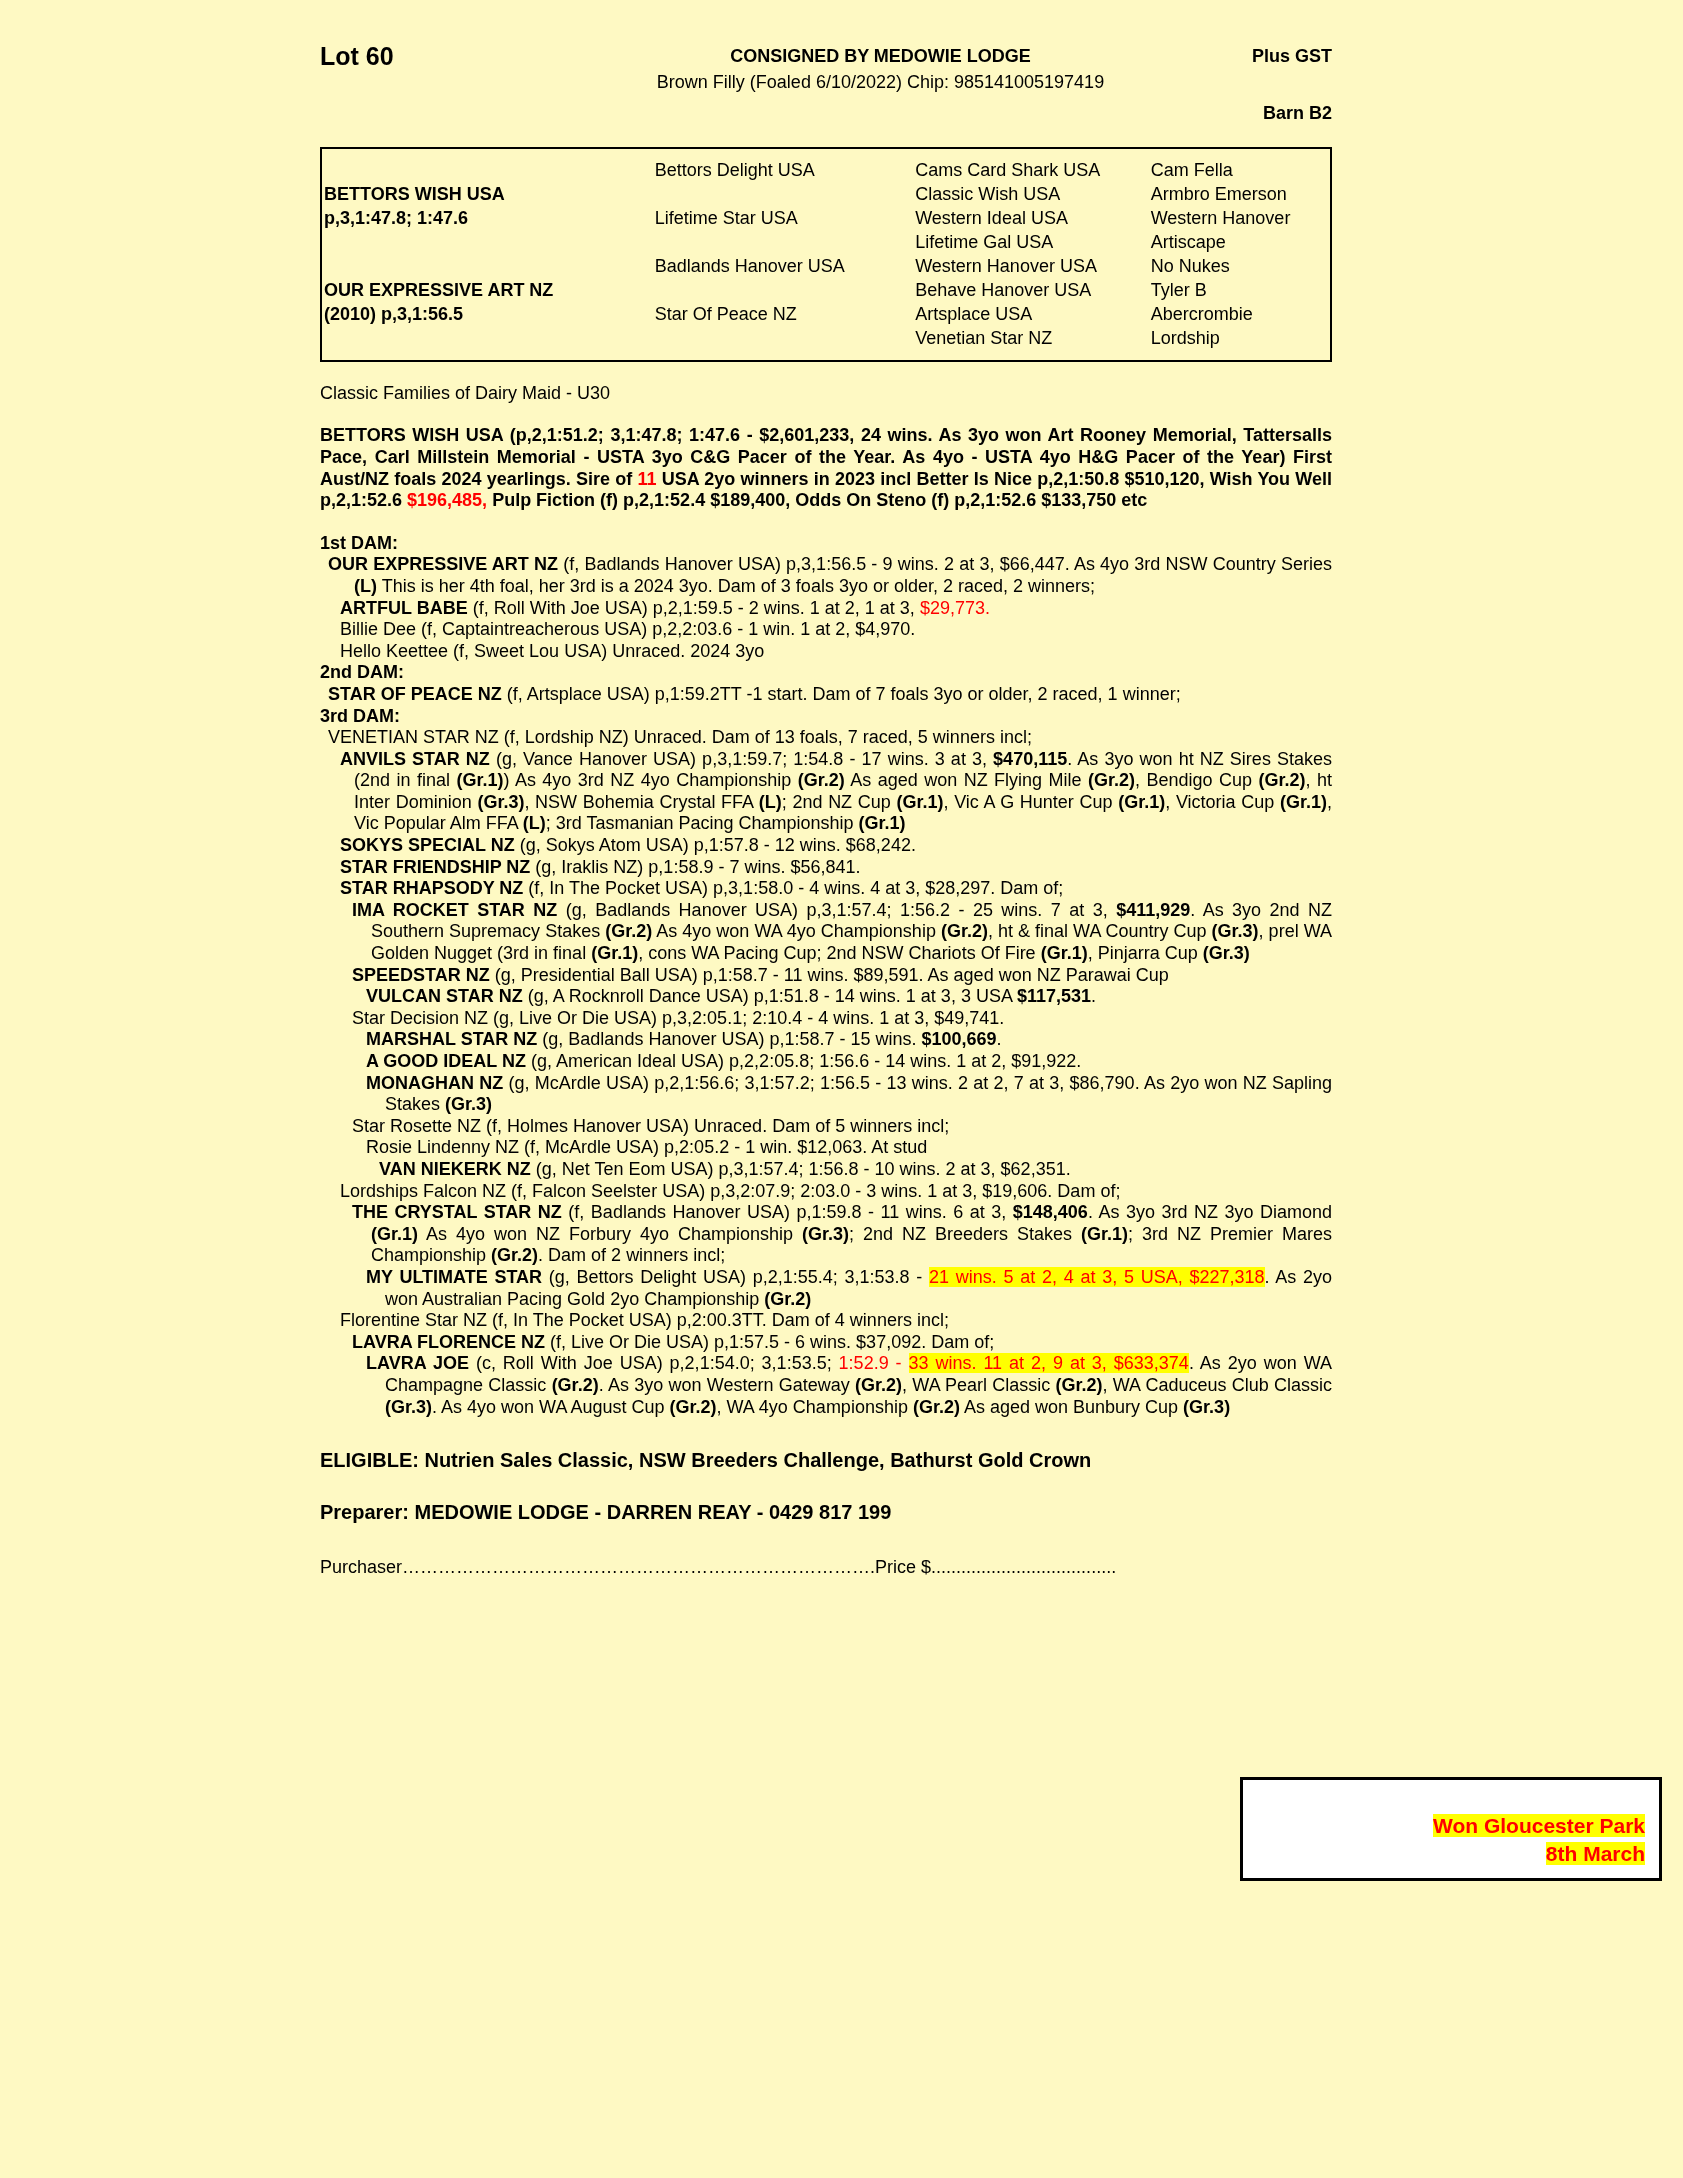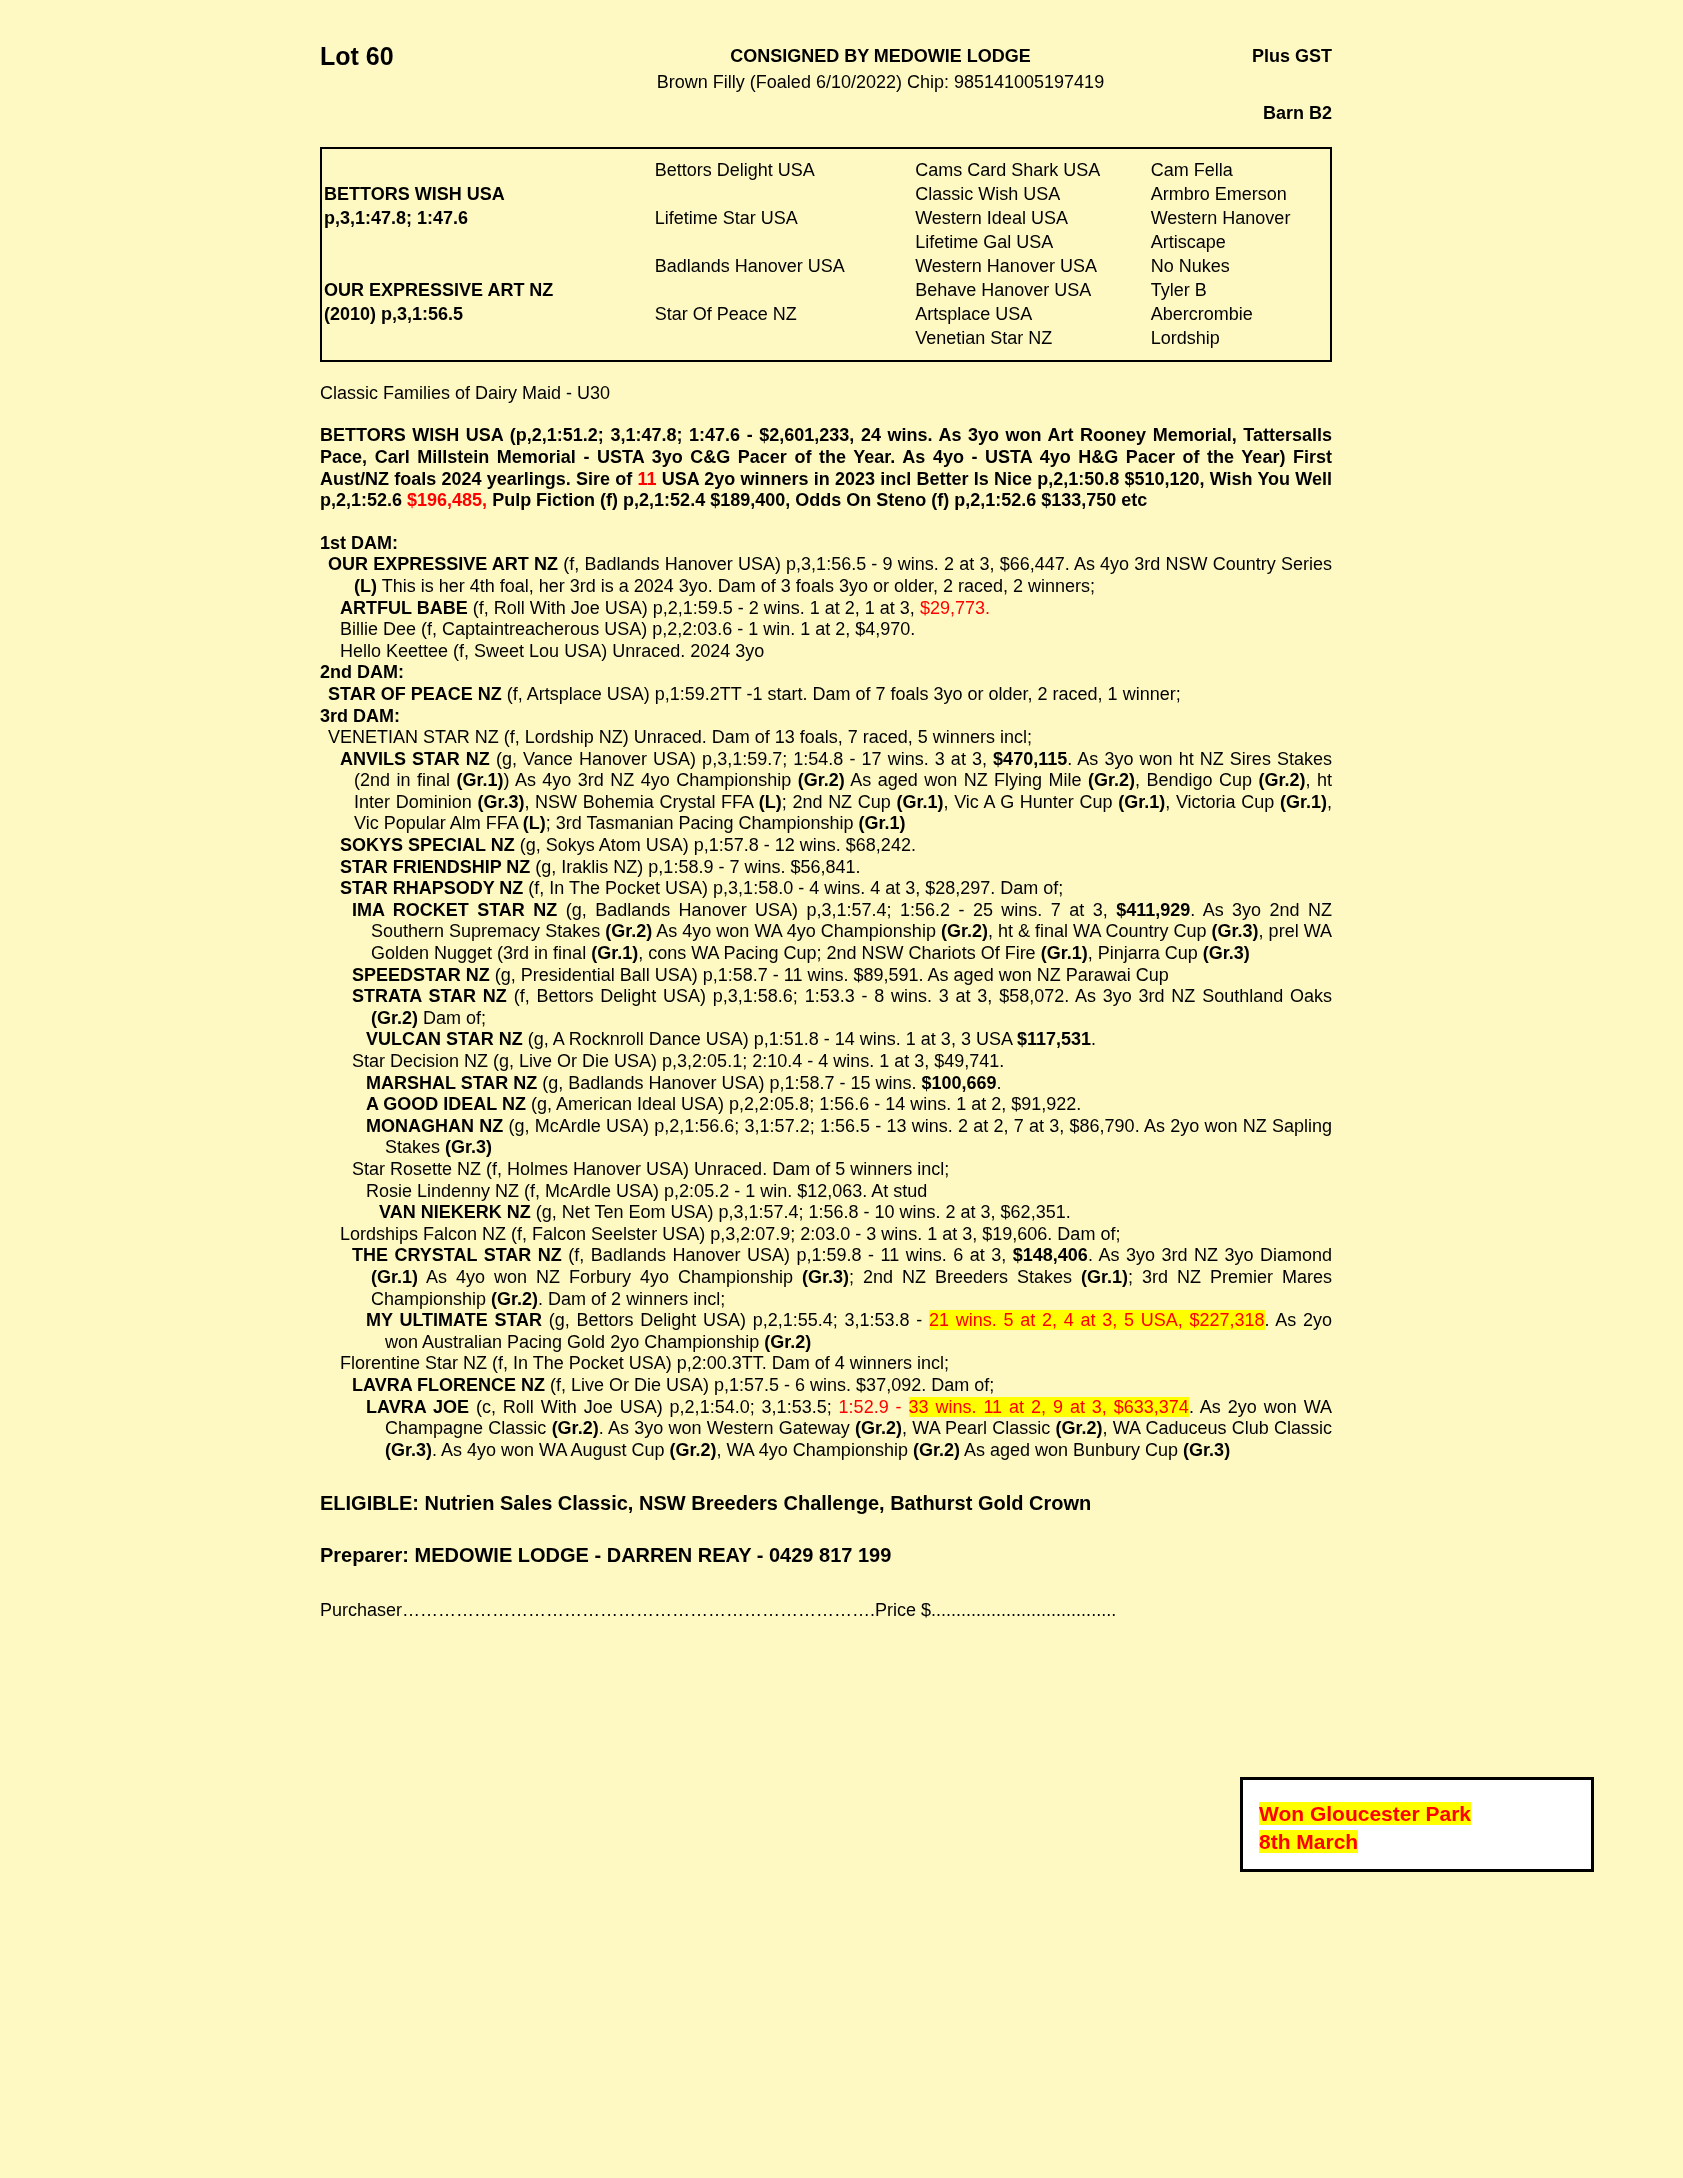--- a/index.html
+++ b/index.html
@@ -42,25 +42,26 @@
   .lvl3{padding-left:51px;text-indent:-19px;}
   .lvl4{padding-left:65px;text-indent:-19px;}
   .lvl5{padding-left:65px;text-indent:-6px;}
   .b{font-weight:bold;}
   .r{color:#ff0000;}
   .y{background:#ffff00;}
   
   .note-box{
     position:absolute;
     left:1240px;top:1777px;
-    width:354px;min-height:95px;
+    width:422px;min-height:95px;
     border:3px solid #000;
     box-sizing:border-box;
-    padding:20px 14px 10px 16px;
+    padding:32px 14px 10px 16px;
     background:#fff;
+    text-align:right;
   }
   .note-line{font-size:21px;line-height:28px;font-weight:bold;}
   .note-line span{background:#ffff00;color:#ff0000;}
   
   .eligible{font-weight:bold;font-size:20px;margin-top:32px;}
   .preparer{font-weight:bold;font-size:20px;margin-top:30px;}
   .purchaser-line{margin-top:34px;white-space:nowrap;overflow:hidden;font-size:18px;}
 </style>
 </head>
 <body>
@@ -139,21 +140,20 @@
       <div class="para lvl0"><span class="b">2nd DAM:</span></div>
       <div class="para lvl1"><span class="b">STAR OF PEACE NZ </span><span>(f, Artsplace USA) p,1:59.2TT -1 start. Dam of 7 foals 3yo or older, 2 raced, 1 winner;</span></div>
       <div class="para lvl0"><span class="b">3rd DAM:</span></div>
       <div class="para lvl1"><span>VENETIAN STAR NZ (f, Lordship NZ) Unraced. Dam of 13 foals, 7 raced, 5 winners incl;</span></div>
       <div class="para lvl2"><span class="b">ANVILS STAR NZ </span><span>(g, Vance Hanover USA) p,3,1:59.7; 1:54.8 - 17 wins. 3 at 3, </span><span class="b">$470,115</span><span>. As 3yo won ht NZ Sires Stakes (2nd in final </span><span class="b">(Gr.1)</span><span>) As 4yo 3rd NZ 4yo Championship </span><span class="b">(Gr.2)</span><span> As aged won NZ Flying Mile </span><span class="b">(Gr.2)</span><span>, Bendigo Cup </span><span class="b">(Gr.2)</span><span>, ht Inter Dominion </span><span class="b">(Gr.3)</span><span>, NSW Bohemia Crystal FFA </span><span class="b">(L)</span><span>; 2nd NZ Cup </span><span class="b">(Gr.1)</span><span>, Vic A G Hunter Cup </span><span class="b">(Gr.1)</span><span>, Victoria Cup </span><span class="b">(Gr.1)</span><span>, Vic Popular Alm FFA </span><span class="b">(L)</span><span>; 3rd Tasmanian Pacing Championship </span><span class="b">(Gr.1)</span></div>
       <div class="para lvl2"><span class="b">SOKYS SPECIAL NZ </span><span>(g, Sokys Atom USA) p,1:57.8 - 12 wins. $68,242.</span></div>
       <div class="para lvl2"><span class="b">STAR FRIENDSHIP NZ </span><span>(g, Iraklis NZ) p,1:58.9 - 7 wins. $56,841.</span></div>
       <div class="para lvl2"><span class="b">STAR RHAPSODY NZ </span><span>(f, In The Pocket USA) p,3,1:58.0 - 4 wins. 4 at 3, $28,297. Dam of;</span></div>
       <div class="para lvl3"><span class="b">IMA ROCKET STAR NZ </span><span>(g, Badlands Hanover USA) p,3,1:57.4; 1:56.2 - 25 wins. 7 at 3, </span><span class="b">$411,929</span><span>. As 3yo 2nd NZ Southern Supremacy Stakes </span><span class="b">(Gr.2)</span><span> As 4yo won WA 4yo Championship </span><span class="b">(Gr.2)</span><span>, ht &amp; final WA Country Cup </span><span class="b">(Gr.3)</span><span>, prel WA Golden Nugget (3rd in final </span><span class="b">(Gr.1)</span><span>, cons WA Pacing Cup; 2nd NSW Chariots Of Fire </span><span class="b">(Gr.1)</span><span>, Pinjarra Cup </span><span class="b">(Gr.3)</span></div>
       <div class="para lvl3"><span class="b">SPEEDSTAR NZ </span><span>(g, Presidential Ball USA) p,1:58.7 - 11 wins. $89,591. As aged won NZ Parawai Cup</span></div>
-      <div class="para lvl3"><span class="b">STRATA STAR NZ </span><span>(f, Bettors Delight USA) p,3,1:58.6; 1:53.3 - 8 wins. 3 at 3, $58,072. As 3yo 3rd NZ Southland Oaks </span><span class="b">(Gr.2)</span><span> Dam of;</span></div>
       <div class="para lvl4"><span class="b">VULCAN STAR NZ </span><span>(g, A Rocknroll Dance USA) p,1:51.8 - 14 wins. 1 at 3, 3 USA </span><span class="b">$117,531</span><span>.</span></div>
       <div class="para lvl3"><span>Star Decision NZ (g, Live Or Die USA) p,3,2:05.1; 2:10.4 - 4 wins. 1 at 3, $49,741.</span></div>
       <div class="para lvl4"><span class="b">MARSHAL STAR NZ </span><span>(g, Badlands Hanover USA) p,1:58.7 - 15 wins. </span><span class="b">$100,669</span><span>.</span></div>
       <div class="para lvl4"><span class="b">A GOOD IDEAL NZ </span><span>(g, American Ideal USA) p,2,2:05.8; 1:56.6 - 14 wins. 1 at 2, $91,922.</span></div>
       <div class="para lvl4"><span class="b">MONAGHAN NZ </span><span>(g, McArdle USA) p,2,1:56.6; 3,1:57.2; 1:56.5 - 13 wins. 2 at 2, 7 at 3, $86,790. As 2yo won NZ Sapling Stakes </span><span class="b">(Gr.3)</span></div>
       <div class="para lvl3"><span>Star Rosette NZ (f, Holmes Hanover USA) Unraced. Dam of 5 winners incl;</span></div>
       <div class="para lvl4"><span>Rosie Lindenny NZ (f, McArdle USA) p,2:05.2 - 1 win. $12,063. At stud</span></div>
       <div class="para lvl5"><span class="b">VAN NIEKERK NZ </span><span>(g, Net Ten Eom USA) p,3,1:57.4; 1:56.8 - 10 wins. 2 at 3, $62,351.</span></div>
       <div class="para lvl2"><span>Lordships Falcon NZ (f, Falcon Seelster USA) p,3,2:07.9; 2:03.0 - 3 wins. 1 at 3, $19,606. Dam of;</span></div>
       <div class="para lvl3"><span class="b">THE CRYSTAL STAR NZ </span><span>(f, Badlands Hanover USA) p,1:59.8 - 11 wins. 6 at 3, </span><span class="b">$148,406</span><span>. As 3yo 3rd NZ 3yo Diamond </span><span class="b">(Gr.1)</span><span> As 4yo won NZ Forbury 4yo Championship </span><span class="b">(Gr.3)</span><span>; 2nd NZ Breeders Stakes </span><span class="b">(Gr.1)</span><span>; 3rd NZ Premier Mares Championship </span><span class="b">(Gr.2)</span><span>. Dam of 2 winners incl;</span></div>

